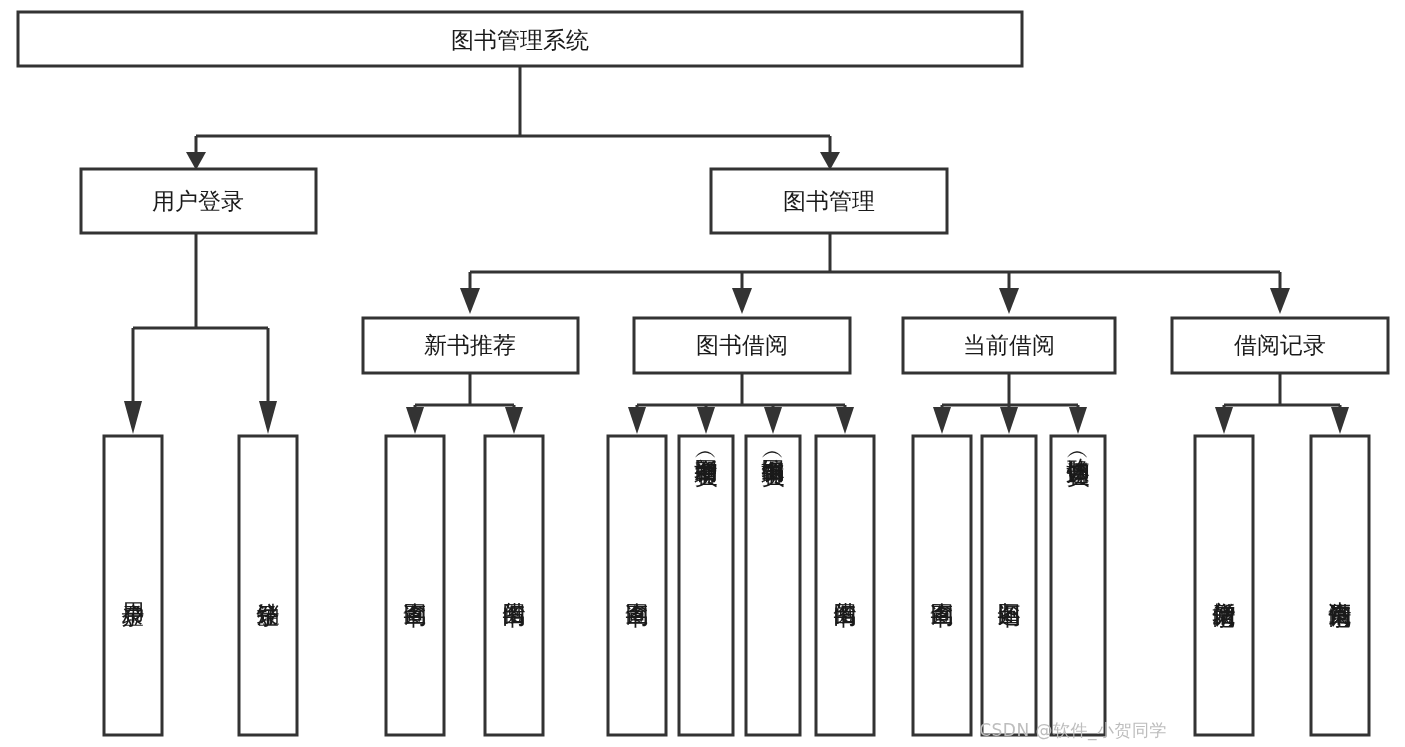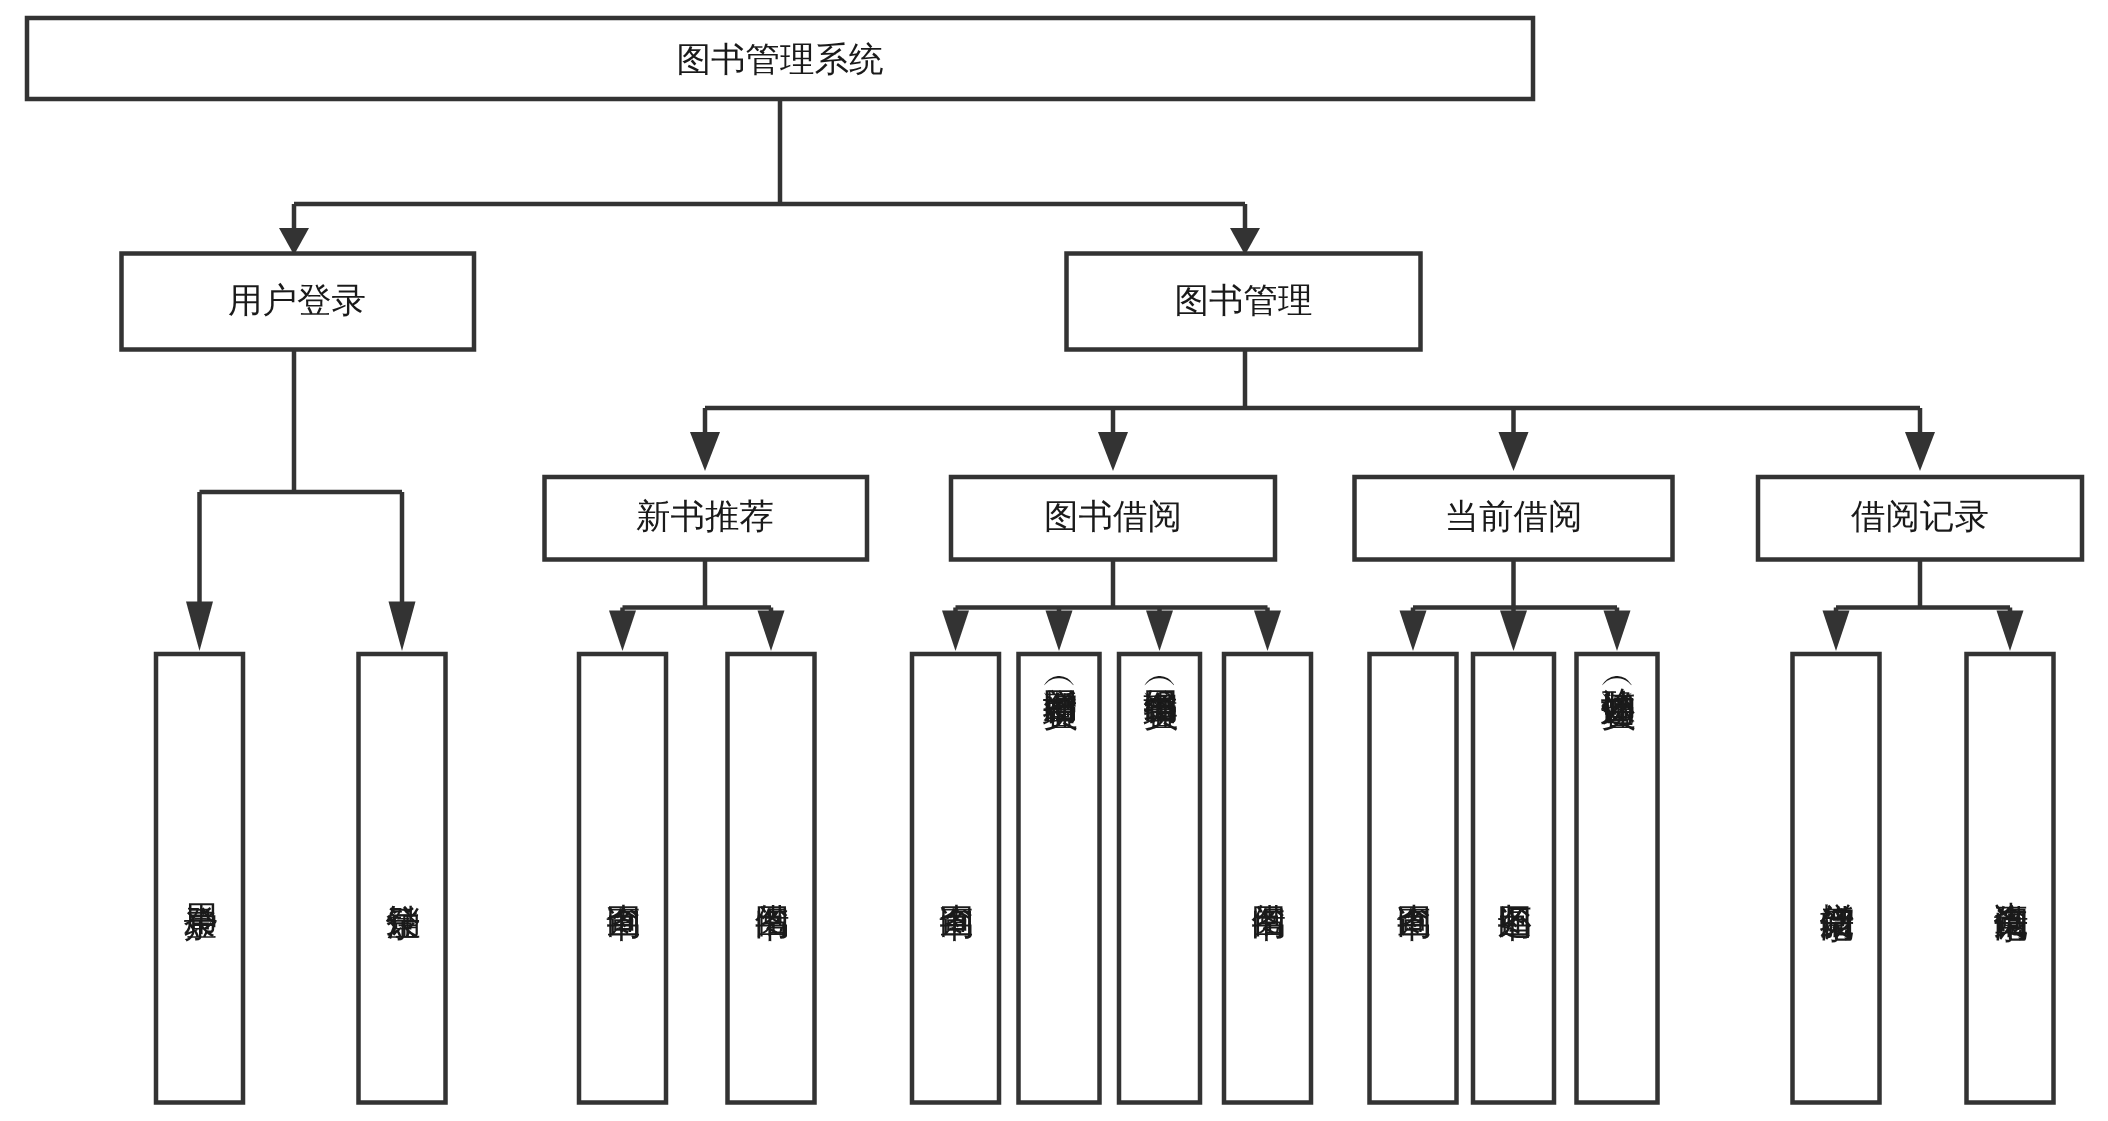--- a/index.html
+++ b/index.html
@@ -227,14 +227,15 @@
     <span class="vlabel">确认归还（管理员）</span>
   </div>
 
   <div class="vlabel-wrap" style="left:1195px; top:436px; width:58px; height:299px;">
     <span class="vlabel">新增借阅记录</span>
   </div>
   <div class="vlabel-wrap" style="left:1311px; top:436px; width:58px; height:299px;">
     <span class="vlabel">查询借阅记录</span>
   </div>
 
+  <div class="watermark-text">CSDN @软件_小贺同学</div>
 
 </div>
 
 </body></html>

